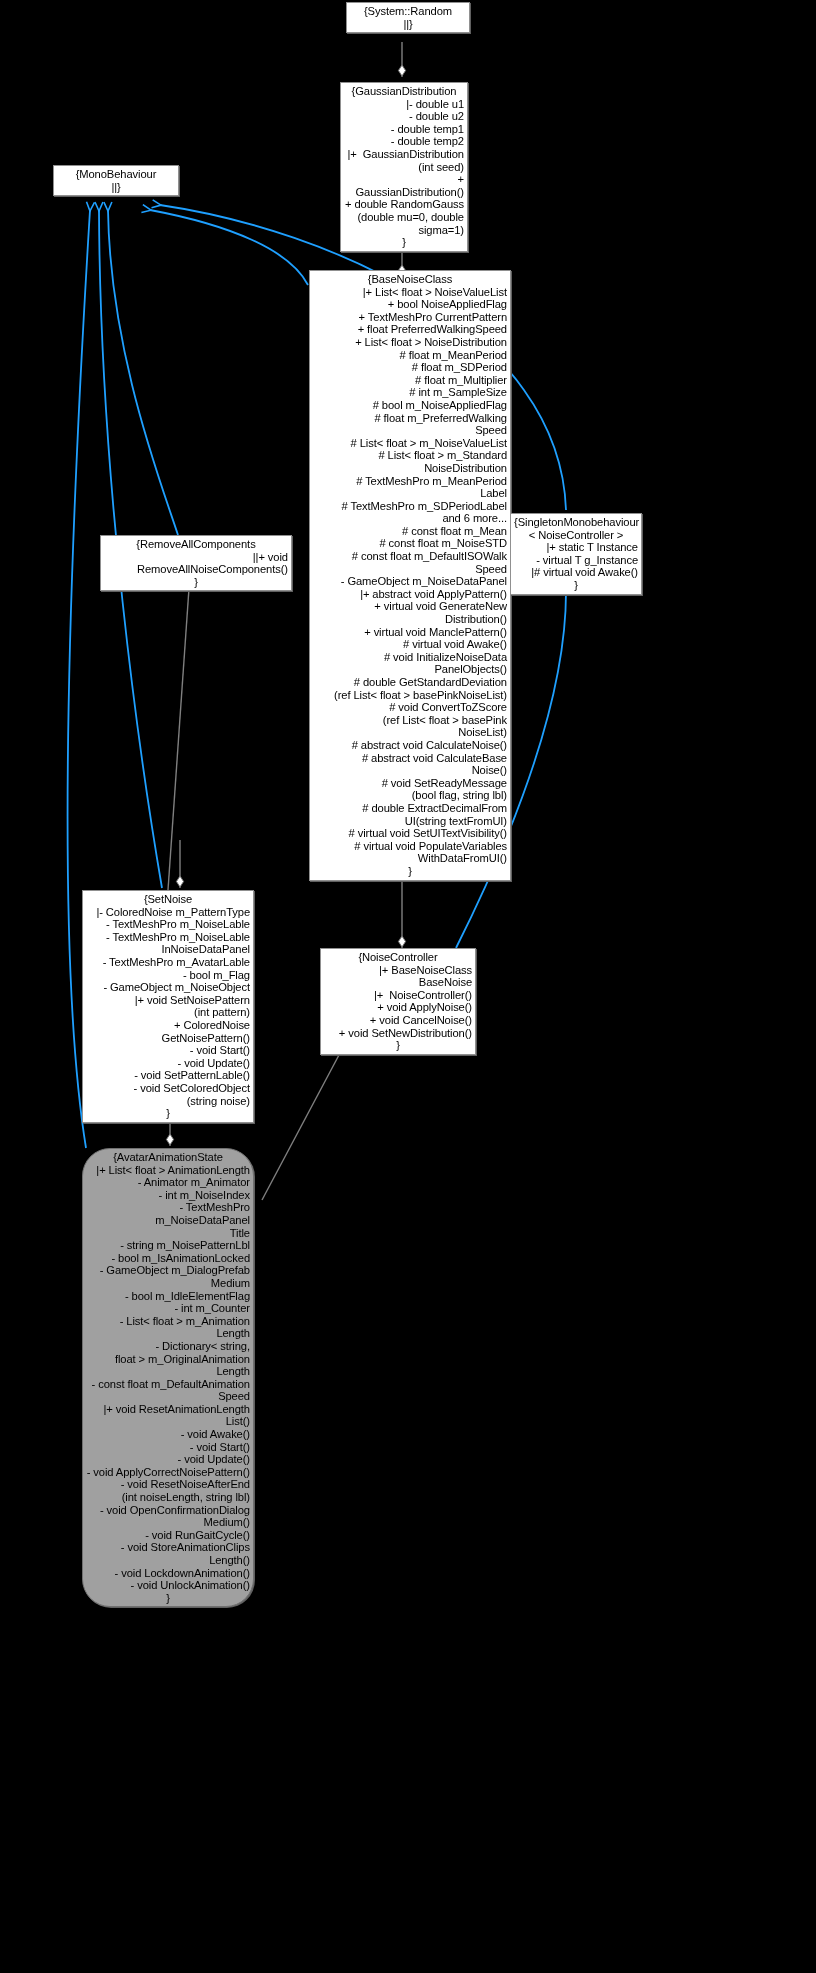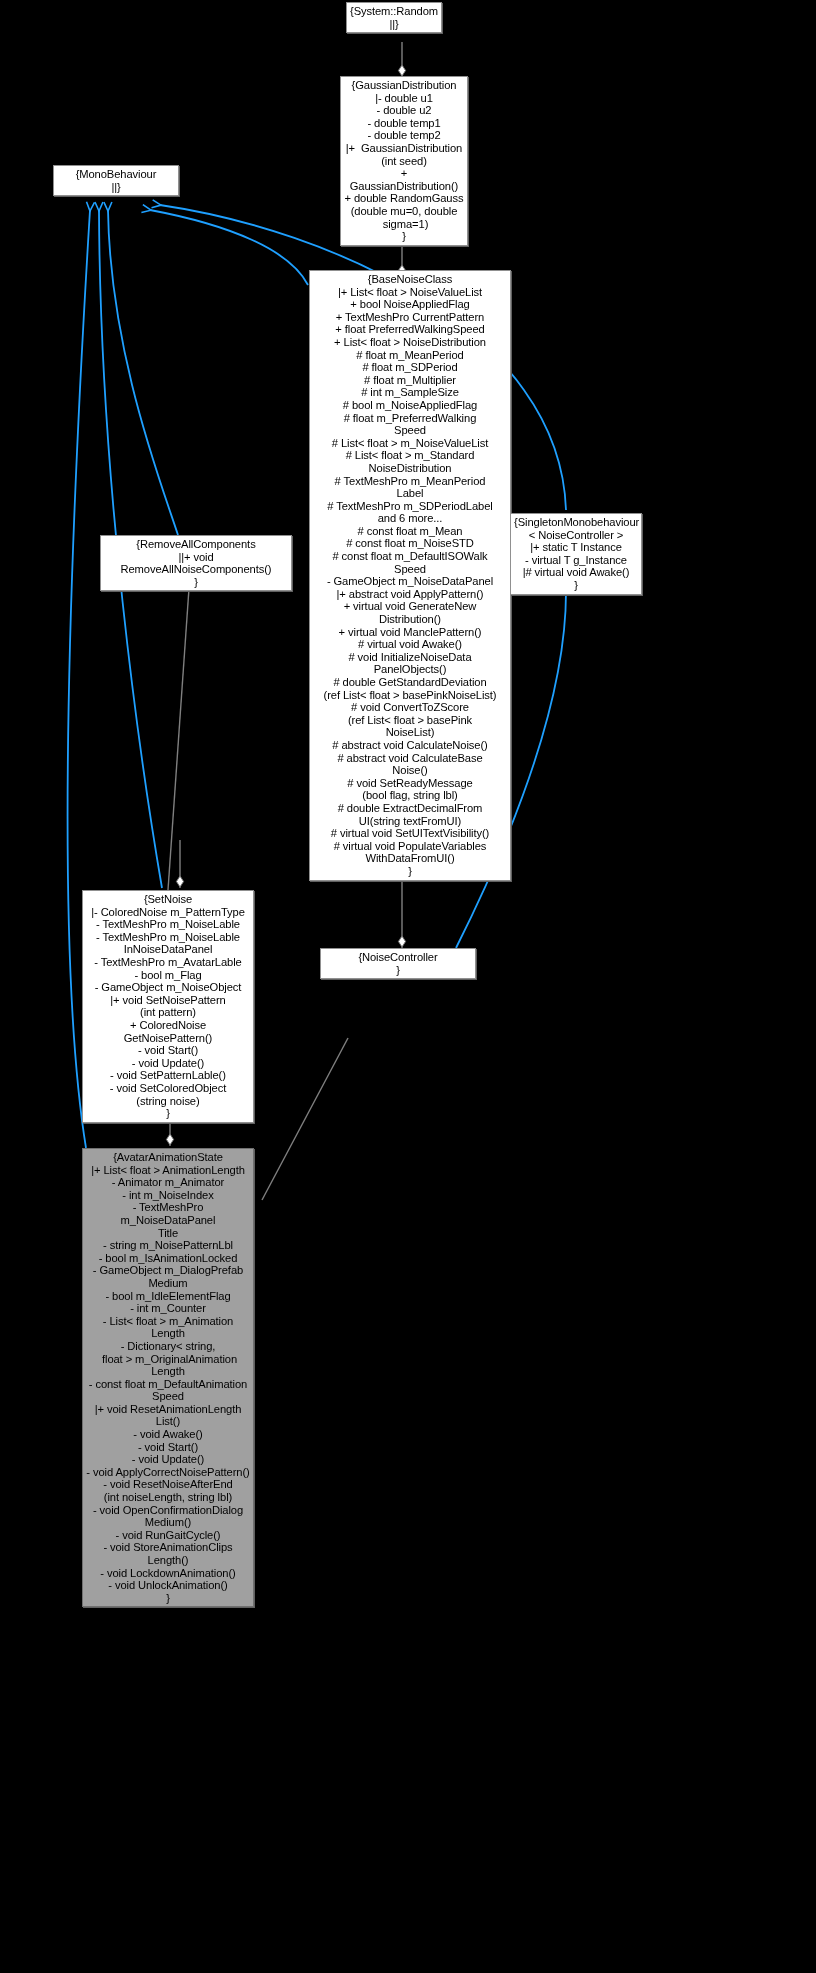--- a/index.html
+++ b/index.html
@@ -43,21 +43,21 @@
   }
   .node.gray {
     background: #a0a0a0;
     border: 1px solid #707070;
   }
   .node .title {
     text-align: center;
     white-space: pre;
   }
   .node .members {
-    text-align: center;
+    text-align: right;
     white-space: pre-wrap;
     word-break: normal;
   }
   .node .brace {
     text-align: center;
   }
   .members .row {
     white-space: pre-wrap;
   }
 </style>
@@ -100,26 +100,26 @@
     <line x1="180" y1="600" x2="180" y2="890" stroke="#808080" stroke-width="0"></line>
     <path d="M180,840 L180,888" stroke="#808080" stroke-width="1.4" fill="none" marker-end="url(#hollowDiamondGray)"></path>
 
     <line x1="402" y1="840" x2="402" y2="948" stroke="#808080" stroke-width="1.4" marker-end="url(#hollowDiamondGray)"></line>
 
     <line x1="348" y1="1038" x2="262" y2="1200" stroke="#808080" stroke-width="1.4"></line>
 
     <path d="M170,1095 L170,1146" stroke="#808080" stroke-width="1.4" fill="none" marker-end="url(#hollowDiamondGray)"></path>
   </svg>
 
-  <div class="node" style="left:346px; top:2px; width:96px;">
+  <div class="node" style="left:346px; top:2px; width:124px;">
     <div class="title">{System::Random</div>
     <div class="brace">||}</div>
   </div>
 
-  <div class="node" style="left:340px; top:76px; width:128px;">
+  <div class="node" style="left:340px; top:82px; width:128px;">
     <div class="title">{GaussianDistribution</div>
     <div class="members"><div class="row">|- double u1</div><div class="row">- double u2</div><div class="row">- double temp1</div><div class="row">- double temp2</div><div class="row">|+  GaussianDistribution</div><div class="row">(int seed)</div><div class="row">+  GaussianDistribution()</div><div class="row">+ double RandomGauss</div><div class="row">(double mu=0, double</div><div class="row"> sigma=1)</div></div>
     <div class="brace">}</div>
   </div>
 
   <div class="node" style="left:53px; top:165px; width:126px;">
     <div class="title">{MonoBehaviour</div>
     <div class="brace">||}</div>
   </div>
 
@@ -143,22 +143,23 @@
   </div>
 
   <div class="node" style="left:82px; top:890px; width:172px;">
     <div class="title">{SetNoise</div>
     <div class="members"><div class="row">|- ColoredNoise m_PatternType</div><div class="row">- TextMeshPro m_NoiseLable</div><div class="row">- TextMeshPro m_NoiseLable</div><div class="row">InNoiseDataPanel</div><div class="row">- TextMeshPro m_AvatarLable</div><div class="row">- bool m_Flag</div><div class="row">- GameObject m_NoiseObject</div><div class="row">|+ void SetNoisePattern</div><div class="row">(int pattern)</div><div class="row">+ ColoredNoise GetNoisePattern()</div><div class="row">- void Start()</div><div class="row">- void Update()</div><div class="row">- void SetPatternLable()</div><div class="row">- void SetColoredObject</div><div class="row">(string noise)</div></div>
     <div class="brace">}</div>
   </div>
 
   <div class="node" style="left:320px; top:948px; width:156px;">
     <div class="title">{NoiseController</div>
+    <div class="members"><div class="row">|+ BaseNoiseClass BaseNoise</div><div class="row">|+  NoiseController()</div><div class="row">+ void ApplyNoise()</div><div class="row">+ void CancelNoise()</div><div class="row">+ void SetNewDistribution()</div></div>
     <div class="brace">}</div>
   </div>
 
-  <div class="node gray" style="left:82px; top:1148px; width:172px;">
+  <div class="node gray" style="left:82px; top:1148px; width:172px;border-radius:28px;">
     <div class="title">{AvatarAnimationState</div>
     <div class="members"><div class="row">|+ List&lt; float &gt; AnimationLength</div><div class="row">- Animator m_Animator</div><div class="row">- int m_NoiseIndex</div><div class="row">- TextMeshPro m_NoiseDataPanel</div><div class="row">Title</div><div class="row">- string m_NoisePatternLbl</div><div class="row">- bool m_IsAnimationLocked</div><div class="row">- GameObject m_DialogPrefab</div><div class="row">Medium</div><div class="row">- bool m_IdleElementFlag</div><div class="row">- int m_Counter</div><div class="row">- List&lt; float &gt; m_Animation</div><div class="row">Length</div><div class="row">- Dictionary&lt; string,</div><div class="row"> float &gt; m_OriginalAnimation</div><div class="row">Length</div><div class="row">- const float m_DefaultAnimation</div><div class="row">Speed</div><div class="row">|+ void ResetAnimationLength</div><div class="row">List()</div><div class="row">- void Awake()</div><div class="row">- void Start()</div><div class="row">- void Update()</div><div class="row">- void ApplyCorrectNoisePattern()</div><div class="row">- void ResetNoiseAfterEnd</div><div class="row">(int noiseLength, string lbl)</div><div class="row">- void OpenConfirmationDialog</div><div class="row">Medium()</div><div class="row">- void RunGaitCycle()</div><div class="row">- void StoreAnimationClips</div><div class="row">Length()</div><div class="row">- void LockdownAnimation()</div><div class="row">- void UnlockAnimation()</div></div>
     <div class="brace">}</div>
   </div>
 
 </div>
 
 </body></html>

